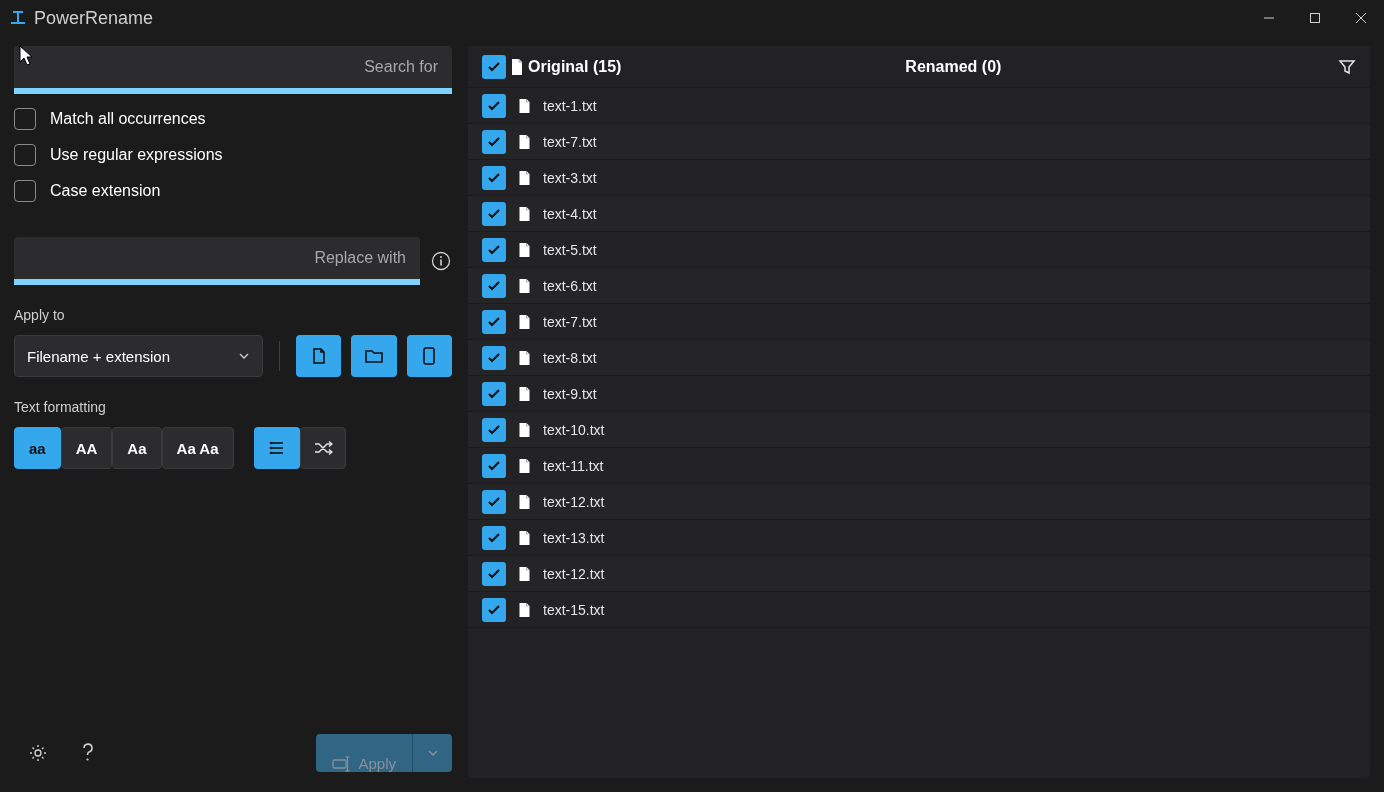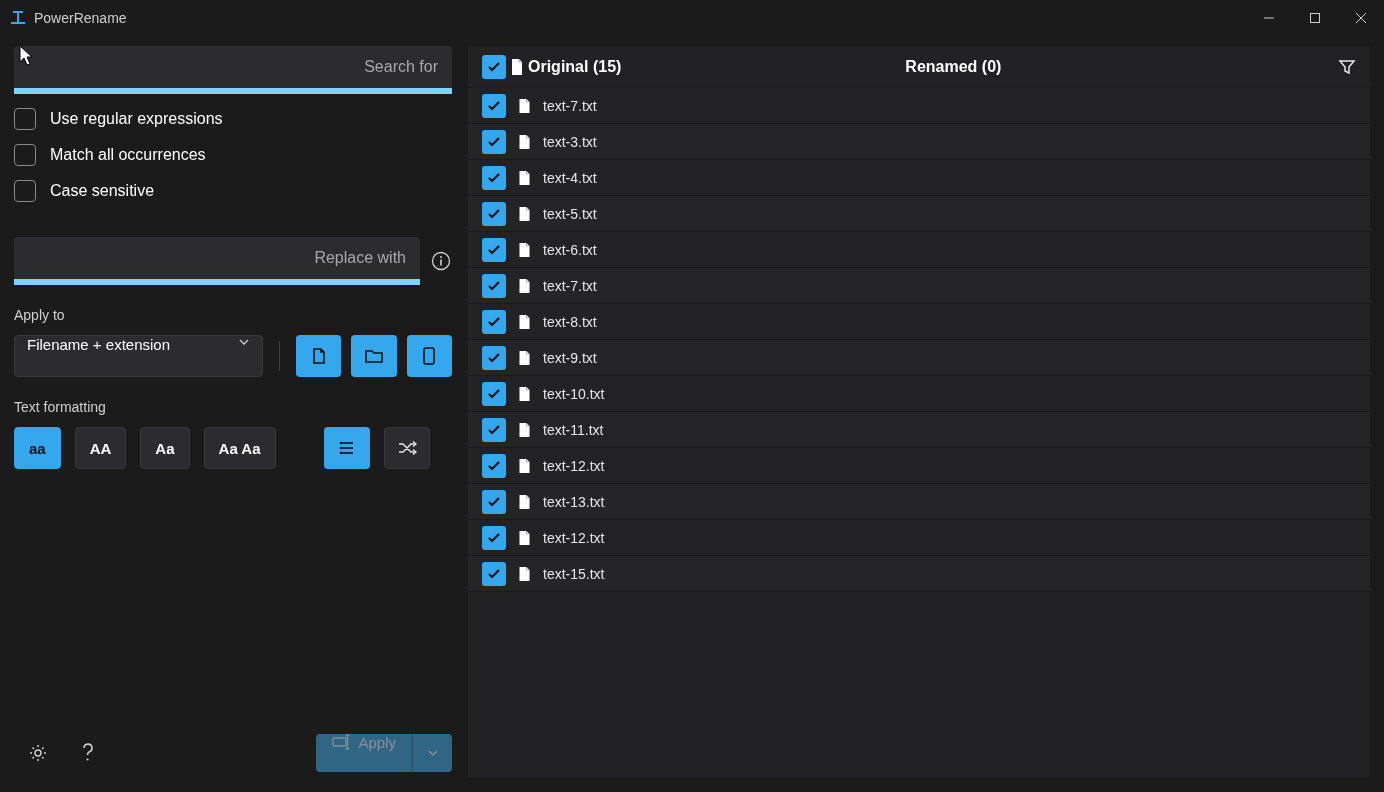--- a/index.html
+++ b/index.html
@@ -19,21 +19,21 @@
     display: flex;
     align-items: center;
     padding: 0 0 0 10px;
     background: #1b1b1c;
   }
   .titlebar-icon {
     width: 16px; height: 16px;
     margin-right: 8px;
     display:flex;align-items:center;justify-content:center;
   }
-  .titlebar-title { color:#cfcfcf; font-size:14px; }
+  .titlebar-title { color:#cfcfcf; font-size:18px; }
   .titlebar-controls { margin-left:auto; display:flex; }
   .titlebar-btn {
     width: 46px; height: 36px;
     display:flex;align-items:center;justify-content:center;
     color:#cfcfcf;
   }
   .content {
     flex:1; display:flex; padding: 10px 14px 14px 14px; gap: 16px;
   }
   .left-panel {
@@ -61,49 +61,49 @@
     width:22px;height:22px;border:1.5px solid #8a8a8a;border-radius:4px;
     background:transparent;
   }
   .replace-row { display:flex; align-items:center; gap:10px; margin-top: 35px;}
   .replace-row .text-input { flex:1; }
   .info-icon { width:22px;height:22px; display:flex;align-items:center;justify-content:center;color:#cfcfcf;}
   .section-label { color:#cfcfcf; font-size:14px; margin-top:22px;}
   .applyto-row { display:flex; align-items:center; gap:10px; margin-top:12px;}
   .select {
     background:#2c2c2e; border:1px solid #3a3a3c; border-radius:4px;
-    height:42px; width:252px; display:flex;justify-content:space-between;
-    padding:0 12px; font-size:15px;
+    height:42px; width:252px; display:flex;align-items:center;justify-content:space-between;
+    padding:8px 12px; font-size:15px;
   }
   .divider-v { width:1px; height:30px; background:#3d3d3f; margin:0 6px;}
   .icon-btn {
     width:46px;height:42px;border-radius:4px;background:#35a7ed;
     display:flex;align-items:center;justify-content:center;color:#17242d;
   }
   .icon-btn.dark { background:#2c2c2e; color:#e6e6e6; border:1px solid #3a3a3c;}
-  .format-row { display:flex; gap:14px; margin-top:12px; align-items:flex-end;}
+  .format-row { display:flex; gap:0; margin-top:12px; align-items:flex-end;}
   .format-btn {
     height:42px; padding:0 14px; border-radius:4px;
     background:#2c2c2e;border:1px solid #3a3a3c;color:#fff;font-size:15px;
     display:flex;align-items:center;justify-content:center;font-weight:600;
   }
   .format-btn.active { background:#35a7ed; color:#111; border-color:#35a7ed;}
   .format-gap { width:20px; }
   .bottom-bar {
     position:absolute; bottom:0;left:0;right:0;
     display:flex; align-items:center; padding: 6px 0 6px 6px;
   }
   .bottom-icon {
     width:36px;height:36px;display:flex;align-items:center;justify-content:center;color:#cfcfcf;
     margin-right: 14px;
   }
   .apply-group { margin-left:auto; display:flex; }
   .apply-btn {
     height:38px; background:#43a2da; opacity:0.55;
-    display:flex;align-items:flex-start;justify-content:center;
+    display:flex;align-items:flex-end;justify-content:center;
     color:#dcefff; font-size:15px; padding:0 16px;
     border-radius:4px 0 0 4px; gap:8px;
   }
   .apply-drop {
     height:38px;width:40px;background:#43a2da;opacity:0.55;
     display:flex;align-items:center;justify-content:center;
     border-left:1px solid rgba(0,0,0,0.25);
     border-radius:0 4px 4px 0;color:#dcefff;
   }
   .right-panel {
@@ -174,29 +174,29 @@
 
   <div class="left-panel">
     <svg class="cursor" width="18" height="24" viewBox="0 0 18 24">
         <path d="M2 2 L2 18 L6 14 L9 21 L12 20 L9 13 L14 13 Z" fill="#fff" stroke="#000" stroke-width="1"></path>
       </svg>
 
     <input class="text-input" placeholder="Search for" style="">
 
     <div class="option-row">
       <span class="checkbox"></span>
-      <span>Use regular expressions</span>
+      <span>Match all occurrences</span>
     </div>
     <div class="option-row">
       <span class="checkbox"></span>
-      <span>Match all occurrences</span>
+      <span>Use regular expressions</span>
     </div>
     <div class="option-row">
       <span class="checkbox"></span>
-      <span>Case sensitive</span>
+      <span>Case extension</span>
     </div>
 
     <div class="replace-row">
       <input class="text-input" placeholder="Replace with" style="">
       <span class="info-icon">
         <svg width="20" height="20" viewBox="0 0 20 20">
             <circle cx="10" cy="10" r="8.5" fill="none" stroke="#cfcfcf" stroke-width="1.3"></circle>
             <circle cx="10" cy="6" r="1" fill="#cfcfcf"></circle>
             <rect x="9.2" y="8.5" width="1.6" height="6" fill="#cfcfcf"></rect>
           </svg>
@@ -319,20 +319,34 @@
       <svg width="16" height="16" viewBox="0 0 16 16">
               <path d="M3 8 l3 3 l7 -7" fill="none" stroke="#111" stroke-width="2"></path>
             </svg>
     </span>
     <span>
       <svg width="13" height="16" viewBox="0 0 13 16">
               <path d="M1.5 1 h7 l3 3 v11 h-10 z" fill="#fff"></path>
               <path d="M8.5 1 v3 h3" fill="none" stroke="#888" stroke-width="0.7"></path>
             </svg>
     </span>
+    <span class="file-name">text-1.txt</span>
+  </div>
+        <div class="file-row">
+    <span class="row-check">
+      <svg width="16" height="16" viewBox="0 0 16 16">
+              <path d="M3 8 l3 3 l7 -7" fill="none" stroke="#111" stroke-width="2"></path>
+            </svg>
+    </span>
+    <span>
+      <svg width="13" height="16" viewBox="0 0 13 16">
+              <path d="M1.5 1 h7 l3 3 v11 h-10 z" fill="#fff"></path>
+              <path d="M8.5 1 v3 h3" fill="none" stroke="#888" stroke-width="0.7"></path>
+            </svg>
+    </span>
     <span class="file-name">text-7.txt</span>
   </div>
         <div class="file-row">
     <span class="row-check">
       <svg width="16" height="16" viewBox="0 0 16 16">
               <path d="M3 8 l3 3 l7 -7" fill="none" stroke="#111" stroke-width="2"></path>
             </svg>
     </span>
     <span>
       <svg width="13" height="16" viewBox="0 0 13 16">

